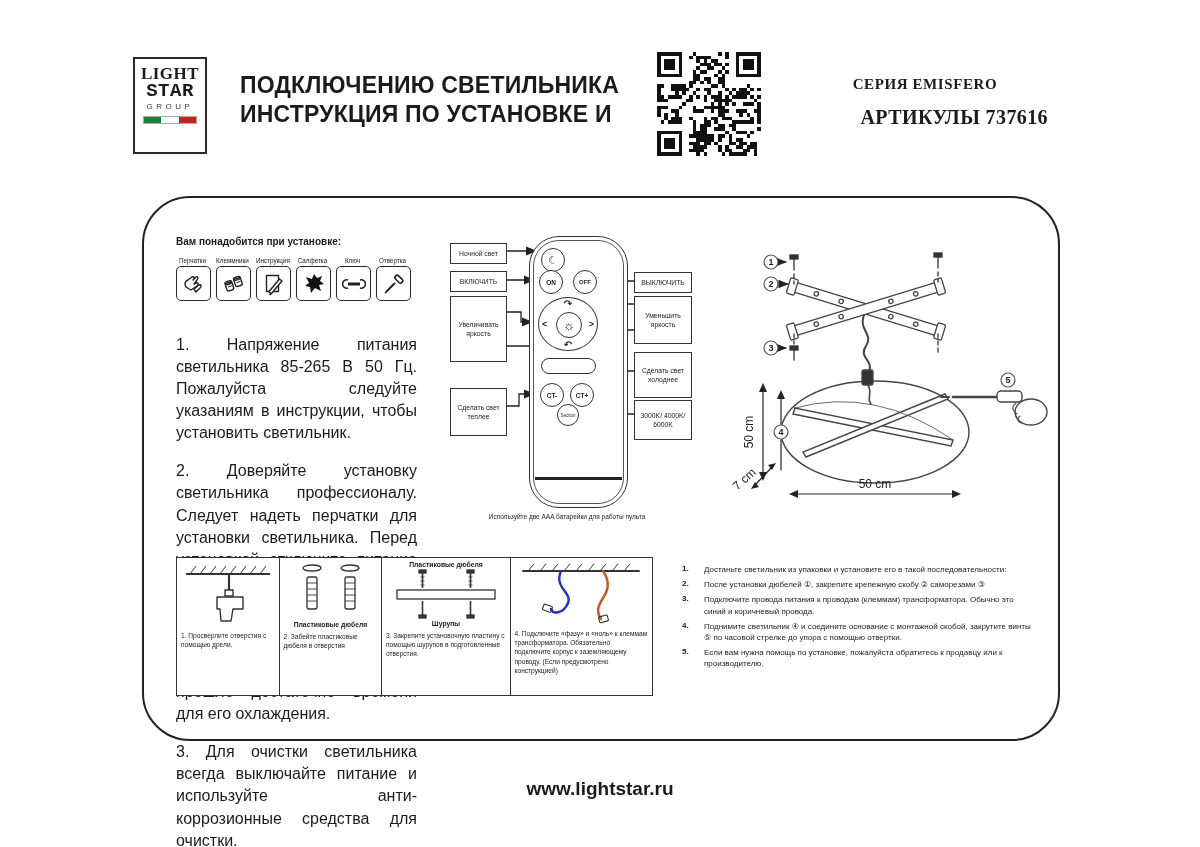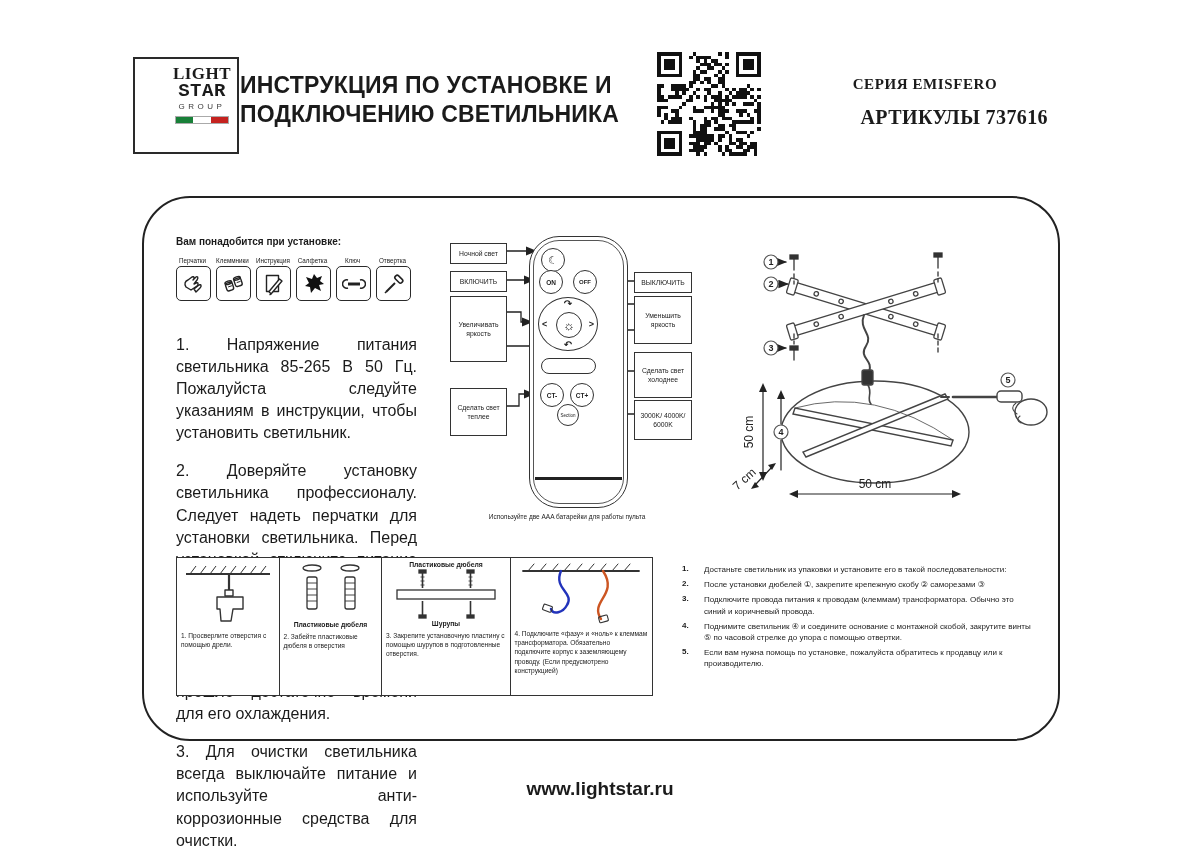--- a/index.html
+++ b/index.html
@@ -2,21 +2,21 @@
 <html><head>
 <meta charset="utf-8">
 <style>
   html,body{margin:0;padding:0;}
   body{width:1200px;height:847px;background:#ffffff;position:relative;overflow:hidden;
        font-family:"Liberation Sans","DejaVu Sans",sans-serif;color:#1b1b1b;}
   .abs{position:absolute;z-index:2;}
   svg text{font-family:"Liberation Sans","DejaVu Sans",sans-serif;}
 
   
-  #logo{left:133px;top:57px;width:70px;height:86px;border:2px solid #2a2a2a;text-align:center;padding-top:7px;padding-left:32px;}
+  #logo{left:133px;top:57px;width:70px;height:86px;border:2px solid #2a2a2a;text-align:center;padding-top:7px;}
   #logo .l1{font-family:"Liberation Serif","DejaVu Serif",serif;font-weight:bold;font-size:17px;line-height:0.95;letter-spacing:0.5px;}
   #logo .l2{font-family:Liberation Mono, monospace;font-weight:bold;font-size:19px;line-height:0.95;letter-spacing:0.5px;}
   #logo .l3{font-size:8px;letter-spacing:3.5px;margin-top:2px;color:#3a3a3a;}
   #flag{width:52px;height:6px;margin:5px auto 0;border:1px solid #aaa;display:flex;}
   #flag div{flex:1;}
   #title{left:240px;top:71px;width:430px;font-weight:bold;font-size:23px;line-height:1.28;letter-spacing:0.2px;}
   #qr{left:657px;top:52px;width:104px;height:104px;}
   #series-block{left:802px;top:76px;width:246px;text-align:center;font-family:Liberation Serif, serif;}
   #series-block .series{font-weight:bold;font-size:15px;letter-spacing:0.6px;}
   #series-block .articles{font-weight:bold;font-size:20px;margin-top:13px;letter-spacing:0.4px;text-align:right;}
@@ -205,22 +205,22 @@
   <div class="l2">STAR</div>
   <div class="l3">GROUP</div>
   <div id="flag">
     <div style="background:#188038"></div>
       <div style="background:#ffffff"></div>
       <div style="background:#c5221f"></div>
   </div>
 </div>
 
 <div id="title" class="abs">
+  <div>ПОДКЛЮЧЕНИЮ СВЕТИЛЬНИКА</div>
   <div>ИНСТРУКЦИЯ ПО УСТАНОВКЕ И</div>
-  <div>ПОДКЛЮЧЕНИЮ СВЕТИЛЬНИКА</div>
 </div>
 
 <div id="qr" class="abs">
   <svg id="qr-svg" width="104" height="104" viewBox="0 0 29 29" shape-rendering="crispEdges">
       <path d="M10,0h1v1h-1zM17,0h1v1h-1zM19,0h1v1h-1zM9,1h1v1h-1zM11,1h1v1h-1zM12,1h1v1h-1zM13,1h1v1h-1zM14,1h1v1h-1zM19,1h1v1h-1zM11,2h1v1h-1zM13,2h1v1h-1zM15,2h1v1h-1zM16,2h1v1h-1zM12,3h1v1h-1zM13,3h1v1h-1zM14,3h1v1h-1zM16,3h1v1h-1zM17,3h1v1h-1zM19,3h1v1h-1zM11,4h1v1h-1zM14,4h1v1h-1zM15,4h1v1h-1zM18,4h1v1h-1zM10,5h1v1h-1zM12,5h1v1h-1zM13,5h1v1h-1zM17,5h1v1h-1zM19,5h1v1h-1zM10,6h1v1h-1zM11,6h1v1h-1zM16,6h1v1h-1zM18,6h1v1h-1zM10,7h1v1h-1zM11,7h1v1h-1zM13,7h1v1h-1zM14,7h1v1h-1zM17,7h1v1h-1zM18,7h1v1h-1zM9,8h1v1h-1zM10,8h1v1h-1zM12,8h1v1h-1zM14,8h1v1h-1zM17,8h1v1h-1zM18,8h1v1h-1zM0,9h1v1h-1zM1,9h1v1h-1zM4,9h1v1h-1zM5,9h1v1h-1zM6,9h1v1h-1zM7,9h1v1h-1zM9,9h1v1h-1zM15,9h1v1h-1zM16,9h1v1h-1zM18,9h1v1h-1zM25,9h1v1h-1zM0,10h1v1h-1zM4,10h1v1h-1zM5,10h1v1h-1zM6,10h1v1h-1zM7,10h1v1h-1zM8,10h1v1h-1zM11,10h1v1h-1zM13,10h1v1h-1zM14,10h1v1h-1zM19,10h1v1h-1zM21,10h1v1h-1zM23,10h1v1h-1zM24,10h1v1h-1zM26,10h1v1h-1zM28,10h1v1h-1zM0,11h1v1h-1zM5,11h1v1h-1zM7,11h1v1h-1zM10,11h1v1h-1zM14,11h1v1h-1zM17,11h1v1h-1zM20,11h1v1h-1zM22,11h1v1h-1zM23,11h1v1h-1zM24,11h1v1h-1zM25,11h1v1h-1zM0,12h1v1h-1zM1,12h1v1h-1zM3,12h1v1h-1zM4,12h1v1h-1zM5,12h1v1h-1zM6,12h1v1h-1zM9,12h1v1h-1zM11,12h1v1h-1zM13,12h1v1h-1zM15,12h1v1h-1zM16,12h1v1h-1zM17,12h1v1h-1zM19,12h1v1h-1zM21,12h1v1h-1zM22,12h1v1h-1zM23,12h1v1h-1zM24,12h1v1h-1zM26,12h1v1h-1zM28,12h1v1h-1zM0,13h1v1h-1zM1,13h1v1h-1zM2,13h1v1h-1zM8,13h1v1h-1zM9,13h1v1h-1zM13,13h1v1h-1zM16,13h1v1h-1zM17,13h1v1h-1zM18,13h1v1h-1zM19,13h1v1h-1zM20,13h1v1h-1zM27,13h1v1h-1zM7,14h1v1h-1zM15,14h1v1h-1zM17,14h1v1h-1zM19,14h1v1h-1zM21,14h1v1h-1zM24,14h1v1h-1zM25,14h1v1h-1zM26,14h1v1h-1zM28,14h1v1h-1zM0,15h1v1h-1zM1,15h1v1h-1zM2,15h1v1h-1zM6,15h1v1h-1zM10,15h1v1h-1zM13,15h1v1h-1zM14,15h1v1h-1zM15,15h1v1h-1zM16,15h1v1h-1zM17,15h1v1h-1zM18,15h1v1h-1zM28,15h1v1h-1zM0,16h1v1h-1zM4,16h1v1h-1zM5,16h1v1h-1zM10,16h1v1h-1zM11,16h1v1h-1zM12,16h1v1h-1zM15,16h1v1h-1zM17,16h1v1h-1zM18,16h1v1h-1zM19,16h1v1h-1zM22,16h1v1h-1zM23,16h1v1h-1zM24,16h1v1h-1zM27,16h1v1h-1zM28,16h1v1h-1zM0,17h1v1h-1zM2,17h1v1h-1zM5,17h1v1h-1zM17,17h1v1h-1zM18,17h1v1h-1zM23,17h1v1h-1zM25,17h1v1h-1zM28,17h1v1h-1zM2,18h1v1h-1zM4,18h1v1h-1zM5,18h1v1h-1zM6,18h1v1h-1zM9,18h1v1h-1zM13,18h1v1h-1zM15,18h1v1h-1zM16,18h1v1h-1zM18,18h1v1h-1zM19,18h1v1h-1zM20,18h1v1h-1zM26,18h1v1h-1zM28,18h1v1h-1zM1,19h1v1h-1zM3,19h1v1h-1zM4,19h1v1h-1zM5,19h1v1h-1zM6,19h1v1h-1zM10,19h1v1h-1zM13,19h1v1h-1zM14,19h1v1h-1zM16,19h1v1h-1zM21,19h1v1h-1zM22,19h1v1h-1zM23,19h1v1h-1zM24,19h1v1h-1zM25,19h1v1h-1zM26,19h1v1h-1zM28,19h1v1h-1zM10,20h1v1h-1zM12,20h1v1h-1zM13,20h1v1h-1zM14,20h1v1h-1zM17,20h1v1h-1zM18,20h1v1h-1zM20,20h1v1h-1zM21,20h1v1h-1zM10,21h1v1h-1zM12,21h1v1h-1zM13,21h1v1h-1zM16,21h1v1h-1zM17,21h1v1h-1zM18,21h1v1h-1zM21,21h1v1h-1zM28,21h1v1h-1zM10,22h1v1h-1zM11,22h1v1h-1zM12,22h1v1h-1zM13,22h1v1h-1zM19,22h1v1h-1zM22,22h1v1h-1zM23,22h1v1h-1zM24,22h1v1h-1zM26,22h1v1h-1zM9,23h1v1h-1zM10,23h1v1h-1zM11,23h1v1h-1zM12,23h1v1h-1zM13,23h1v1h-1zM14,23h1v1h-1zM15,23h1v1h-1zM17,23h1v1h-1zM18,23h1v1h-1zM20,23h1v1h-1zM25,23h1v1h-1zM11,24h1v1h-1zM12,24h1v1h-1zM13,24h1v1h-1zM14,24h1v1h-1zM15,24h1v1h-1zM17,24h1v1h-1zM20,24h1v1h-1zM22,24h1v1h-1zM23,24h1v1h-1zM9,25h1v1h-1zM10,25h1v1h-1zM11,25h1v1h-1zM13,25h1v1h-1zM14,25h1v1h-1zM16,25h1v1h-1zM20,25h1v1h-1zM21,25h1v1h-1zM23,25h1v1h-1zM24,25h1v1h-1zM26,25h1v1h-1zM27,25h1v1h-1zM10,26h1v1h-1zM11,26h1v1h-1zM12,26h1v1h-1zM13,26h1v1h-1zM17,26h1v1h-1zM19,26h1v1h-1zM22,26h1v1h-1zM23,26h1v1h-1zM25,26h1v1h-1zM26,26h1v1h-1zM27,26h1v1h-1zM9,27h1v1h-1zM10,27h1v1h-1zM11,27h1v1h-1zM12,27h1v1h-1zM17,27h1v1h-1zM19,27h1v1h-1zM20,27h1v1h-1zM24,27h1v1h-1zM25,27h1v1h-1zM27,27h1v1h-1zM11,28h1v1h-1zM13,28h1v1h-1zM18,28h1v1h-1zM20,28h1v1h-1zM21,28h1v1h-1zM22,28h1v1h-1zM23,28h1v1h-1zM24,28h1v1h-1zM27,28h1v1h-1zM0,0h7v7h-7z M1,1h5v5h-5z M2,2h3v3h-3z M22,0h7v7h-7z M23,1h5v5h-5z M24,2h3v3h-3z M0,22h7v7h-7z M1,23h5v5h-5z M2,24h3v3h-3z " fill="#111" fill-rule="evenodd"></path>
     </svg>
 </div>
 
 <div id="series-block" class="abs">
   <div class="series">СЕРИЯ EMISFERO</div>

